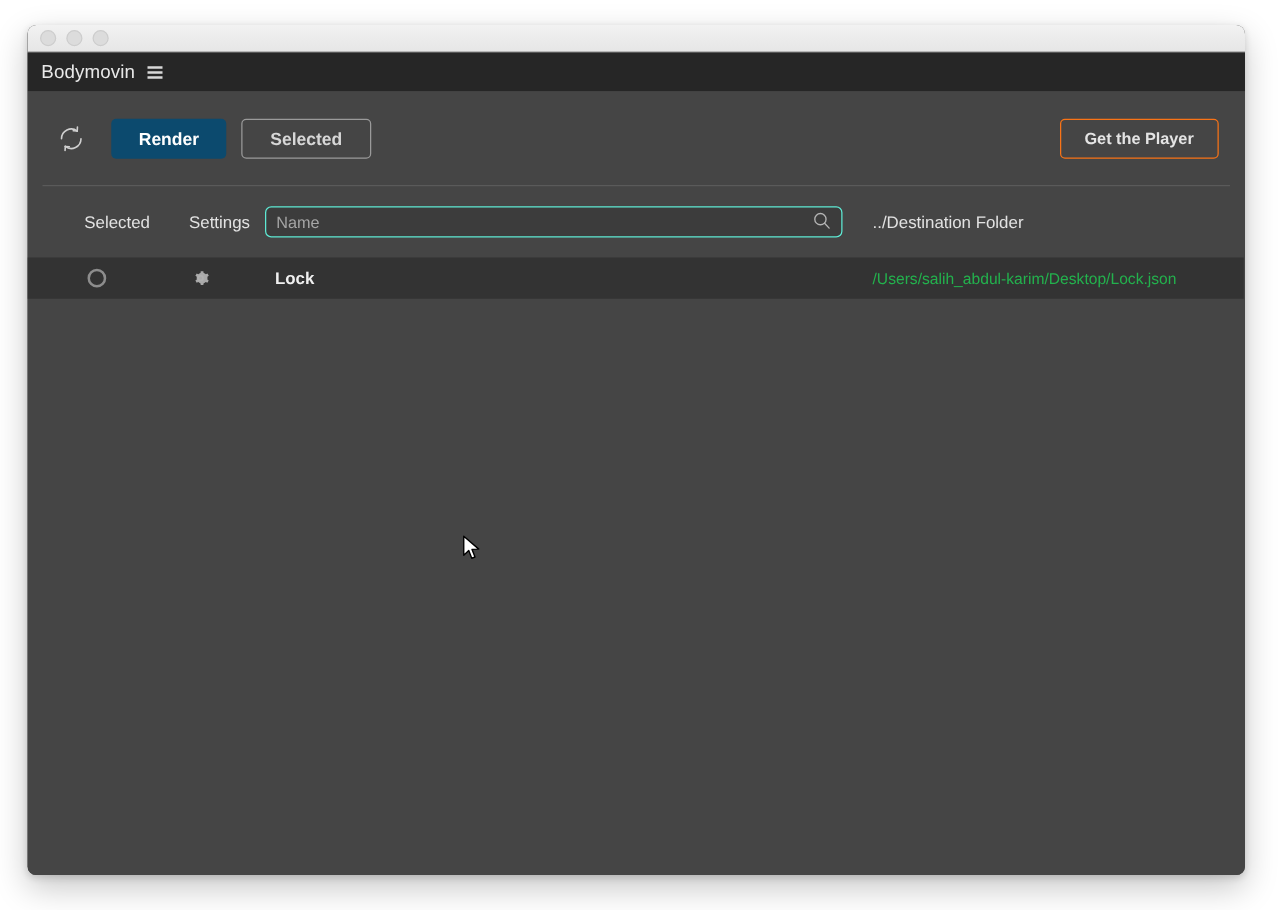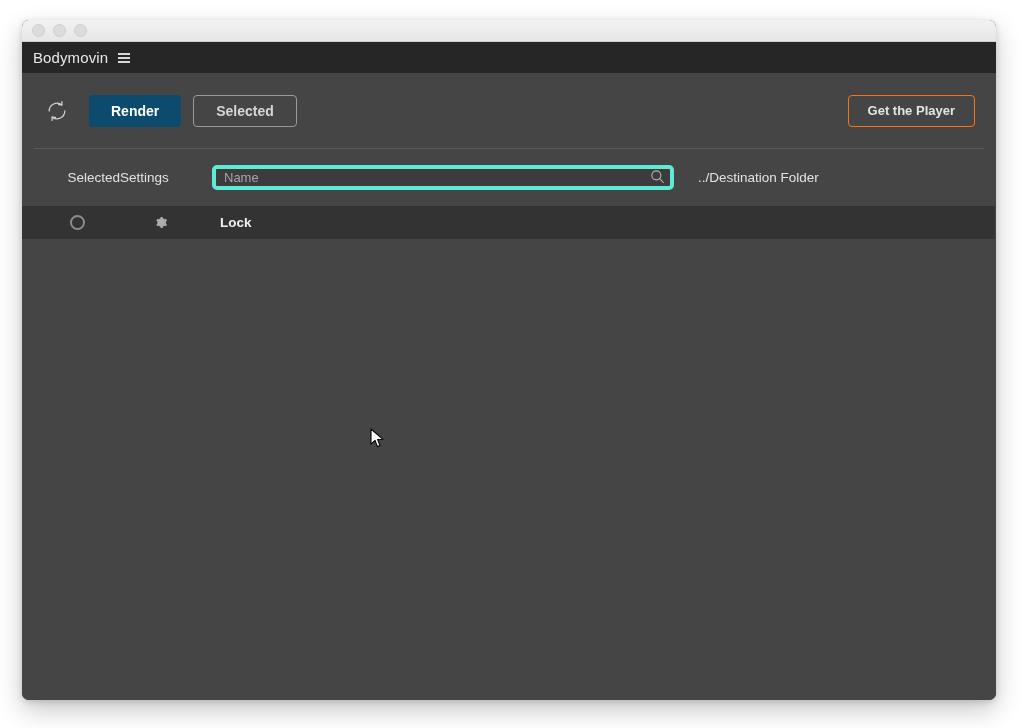--- a/index.html
+++ b/index.html
@@ -165,32 +165,32 @@
     height: 57px;
     display: flex;
     align-items: center;
     padding-left: 12px;
     box-sizing: border-box;
     flex: 0 0 auto;
     color: #e2e2e2;
     font-size: 13.5px;
   }
   .col-selected { width: 86px; text-align: right; }
-  .col-settings { width: 80px; text-align: left; }
+  .col-settings { width: 80px; text-align: right; }
   .col-search {
     width: 462px;
     margin-left: 12px;
     position: relative;
   }
   #search-input {
     width: 100%;
     height: 25px;
     box-sizing: border-box;
     background: #3c3c3c;
-    border: 4px solid #5eead4;
+    border: 1px solid #5eead4;
     border-radius: 5px;
     color: #cfcfcf;
     font-size: 13px;
     padding: 0 28px 0 8px;
     font-family: "Liberation Sans", sans-serif;
     outline: none;
   }
   #search-input::placeholder { color: #a5a5a5; }
   #search-icon {
     position: absolute;
@@ -315,20 +315,21 @@
         </div>
         <div class="cell-settings">
           <span class="gear">
             <svg width="15" height="15" viewBox="0 0 20 20" fill="#b0b0b0">
               <path d="M10 6.6a3.4 3.4 0 1 0 0 6.8 3.4 3.4 0 0 0 0-6.8Zm0 5.1a1.7 1.7 0 1 1 0-3.4 1.7 1.7 0 0 1 0 3.4Z"></path>
               <path d="M17.2 11.4a7.6 7.6 0 0 0 0-2.8l1.5-1.1-1.4-2.4-1.7.7a7.4 7.4 0 0 0-2.4-1.4L12.9 2.6h-2.8L9.9 4.4A7.4 7.4 0 0 0 7.5 5.8l-1.7-.7L4.4 7.5l1.5 1.1a7.6 7.6 0 0 0 0 2.8l-1.5 1.1 1.4 2.4 1.7-.7a7.4 7.4 0 0 0 2.4 1.4l.2 1.8h2.8l.2-1.8a7.4 7.4 0 0 0 2.4-1.4l1.7.7 1.4-2.4-1.4-1.1Z" opacity="0.95"></path>
             </svg>
           </span>
         </div>
         <div class="cell-name">Lock</div>
+        <div class="cell-path">/Users/salih_abdul-karim/Desktop/Lock.json</div>
       </div>
     </div>
 
   </div>
 
   <div id="cursor" style="left: 348px; top: 408px;">
     <svg width="16" height="22" viewBox="0 0 16 22">
       <path d="M1 1 L1 16.2 L5.0 12.4 L7.4 18.6 L10.0 17.6 L7.6 11.5 L13 11.3 Z" fill="#ffffff" stroke="#000000" stroke-width="1.1" stroke-linejoin="round"></path>
     </svg>
   </div>

